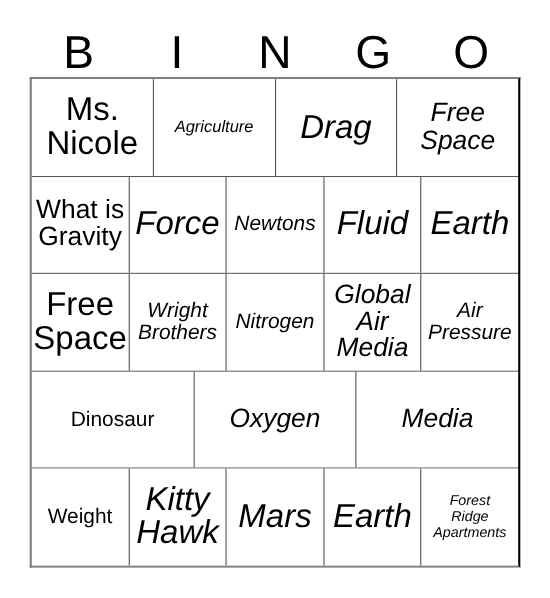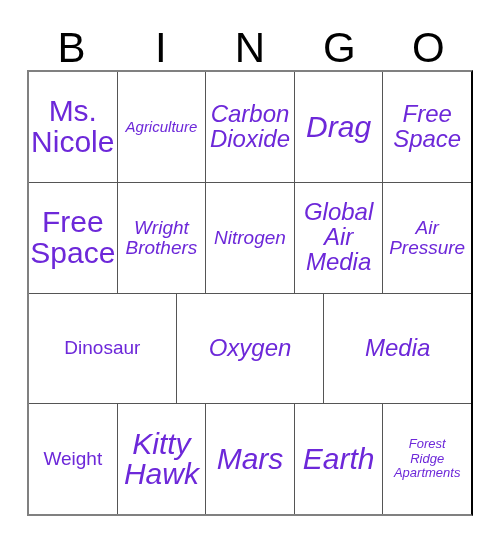--- a/index.html
+++ b/index.html
@@ -77,21 +77,21 @@
   .bingo-cell + .bingo-cell {
     border-left: 1px solid #555555;
     font-style: italic;
   }
   .cell-text {
     display: block;
     width: 100%;
     line-height: 1.02;
     white-space: pre-line;
     word-break: normal;
-    color: #6d28d9;
+    color: #000000;
   }
 
   
   .fs-xs .cell-text { font-size: 13px; line-height: 1.12; }
   .fs-sm .cell-text { font-size: 15px; line-height: 1.08; }
   .fs-md .cell-text { font-size: 19px; line-height: 1.05; }
   .fs-lg .cell-text { font-size: 24px; line-height: 1.04; }
   .fs-xl .cell-text { font-size: 30px; line-height: 1.02; }
 </style>
 </head>
@@ -110,33 +110,47 @@
   <div id="bingo-grid">
 
     <div class="bingo-row">
       <div class="bingo-cell fs-xl">
           <span class="cell-text">Ms.
 Nicole</span>
         </div>
       <div class="bingo-cell fs-sm">
           <span class="cell-text">Agriculture</span>
         </div>
-      <div class="bingo-cell fs-lg">
-          <span class="cell-text">Carbon
-Dioxide</span>
-        </div>
       <div class="bingo-cell fs-xl">
           <span class="cell-text">Drag</span>
         </div>
       <div class="bingo-cell fs-lg">
           <span class="cell-text">Free
 Space</span>
         </div>
     </div>
 
+    <div class="bingo-row">
+      <div class="bingo-cell fs-lg">
+          <span class="cell-text">What is
+Gravity</span>
+        </div>
+      <div class="bingo-cell fs-xl">
+          <span class="cell-text">Force</span>
+        </div>
+      <div class="bingo-cell fs-md">
+          <span class="cell-text">Newtons</span>
+        </div>
+      <div class="bingo-cell fs-xl">
+          <span class="cell-text">Fluid</span>
+        </div>
+      <div class="bingo-cell fs-xl">
+          <span class="cell-text">Earth</span>
+        </div>
+    </div>
 
     <div class="bingo-row">
       <div class="bingo-cell fs-xl">
           <span class="cell-text">Free
 Space</span>
         </div>
       <div class="bingo-cell fs-md">
           <span class="cell-text">Wright
 Brothers</span>
         </div>

